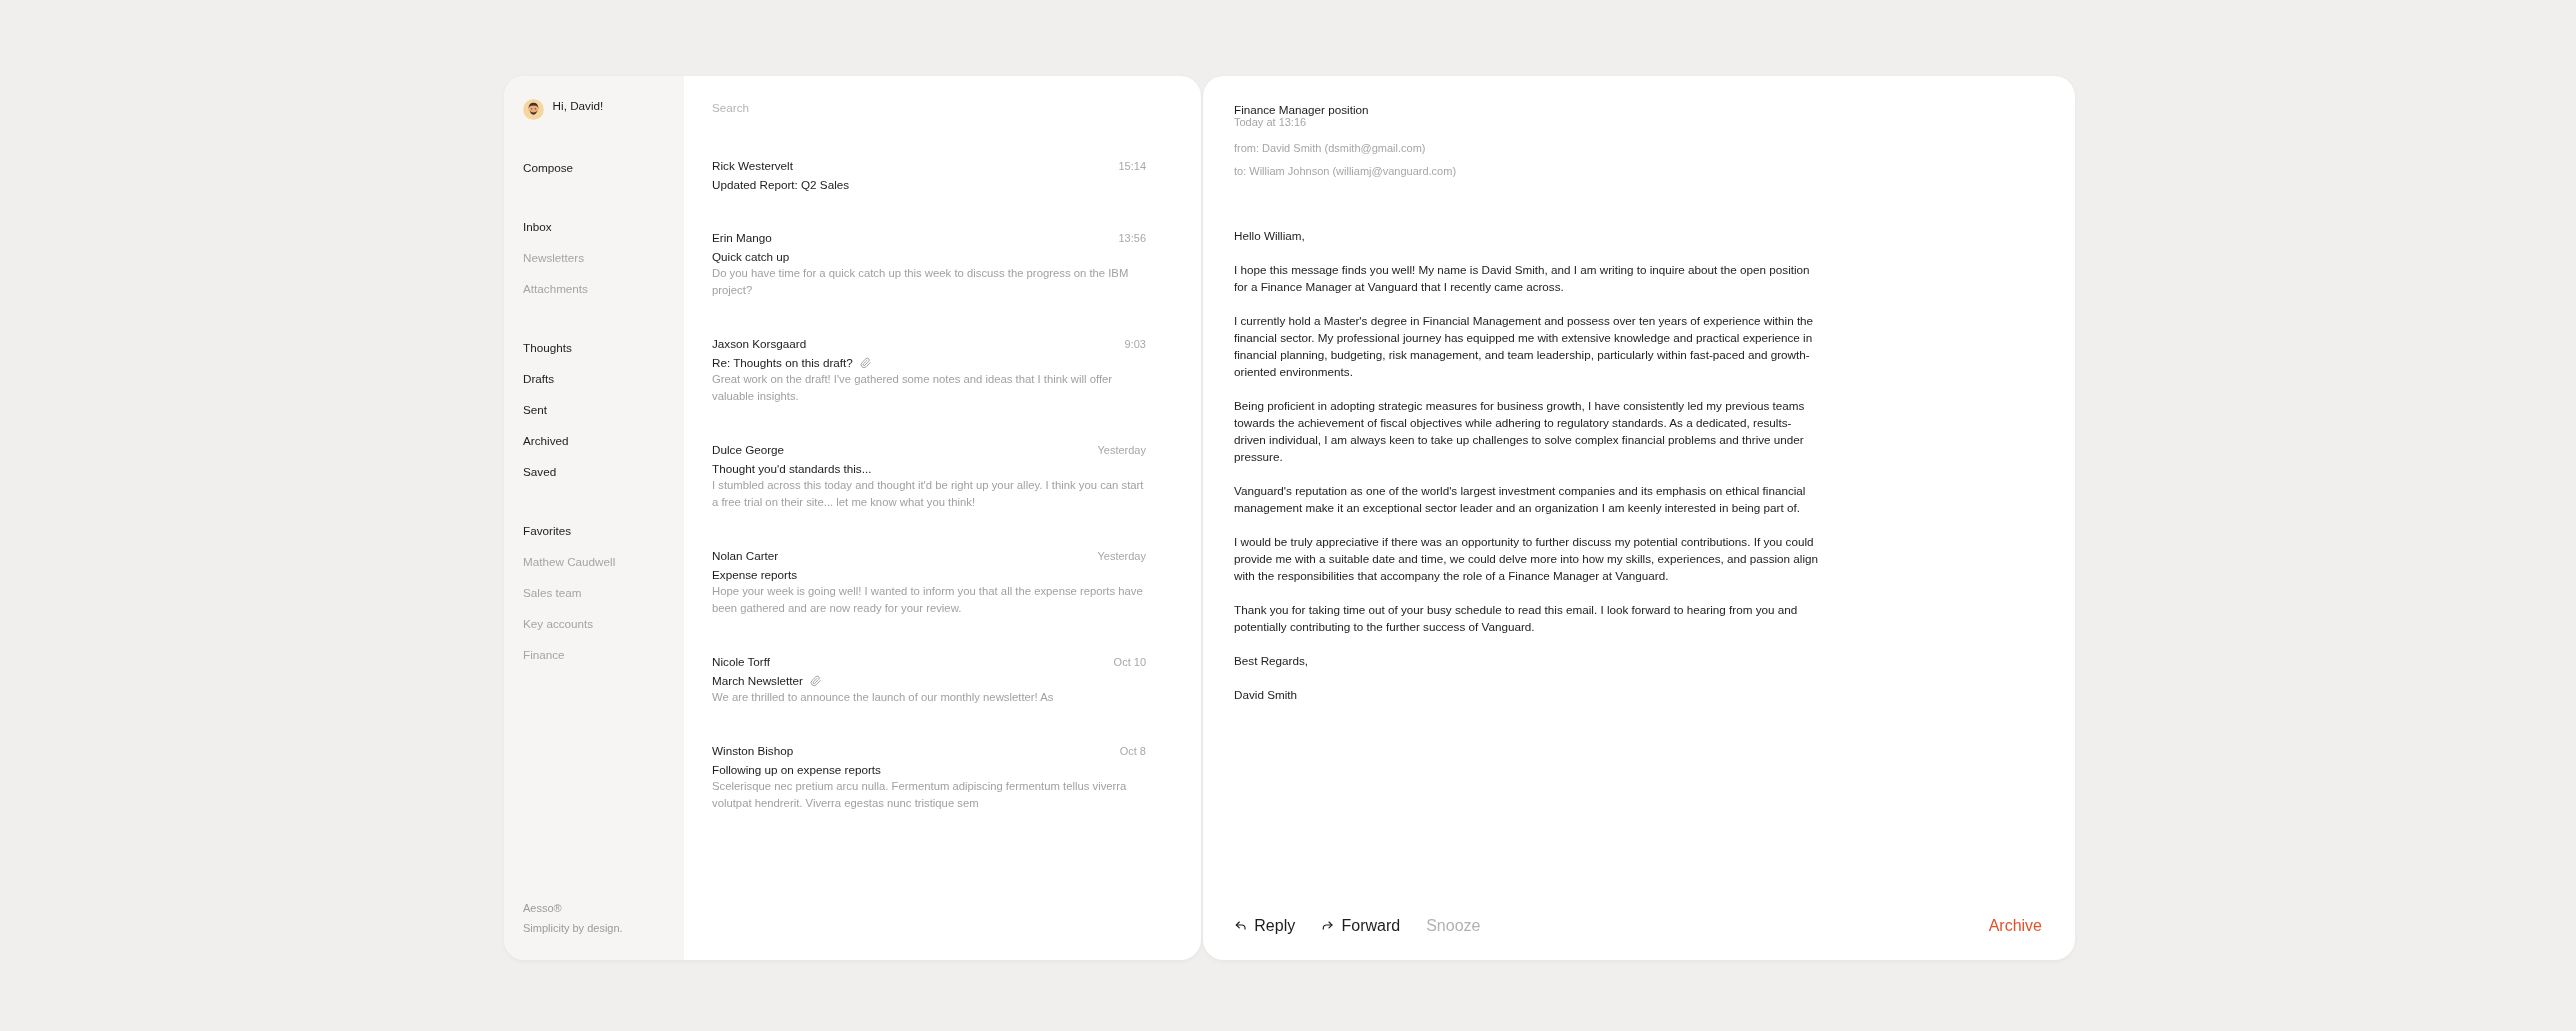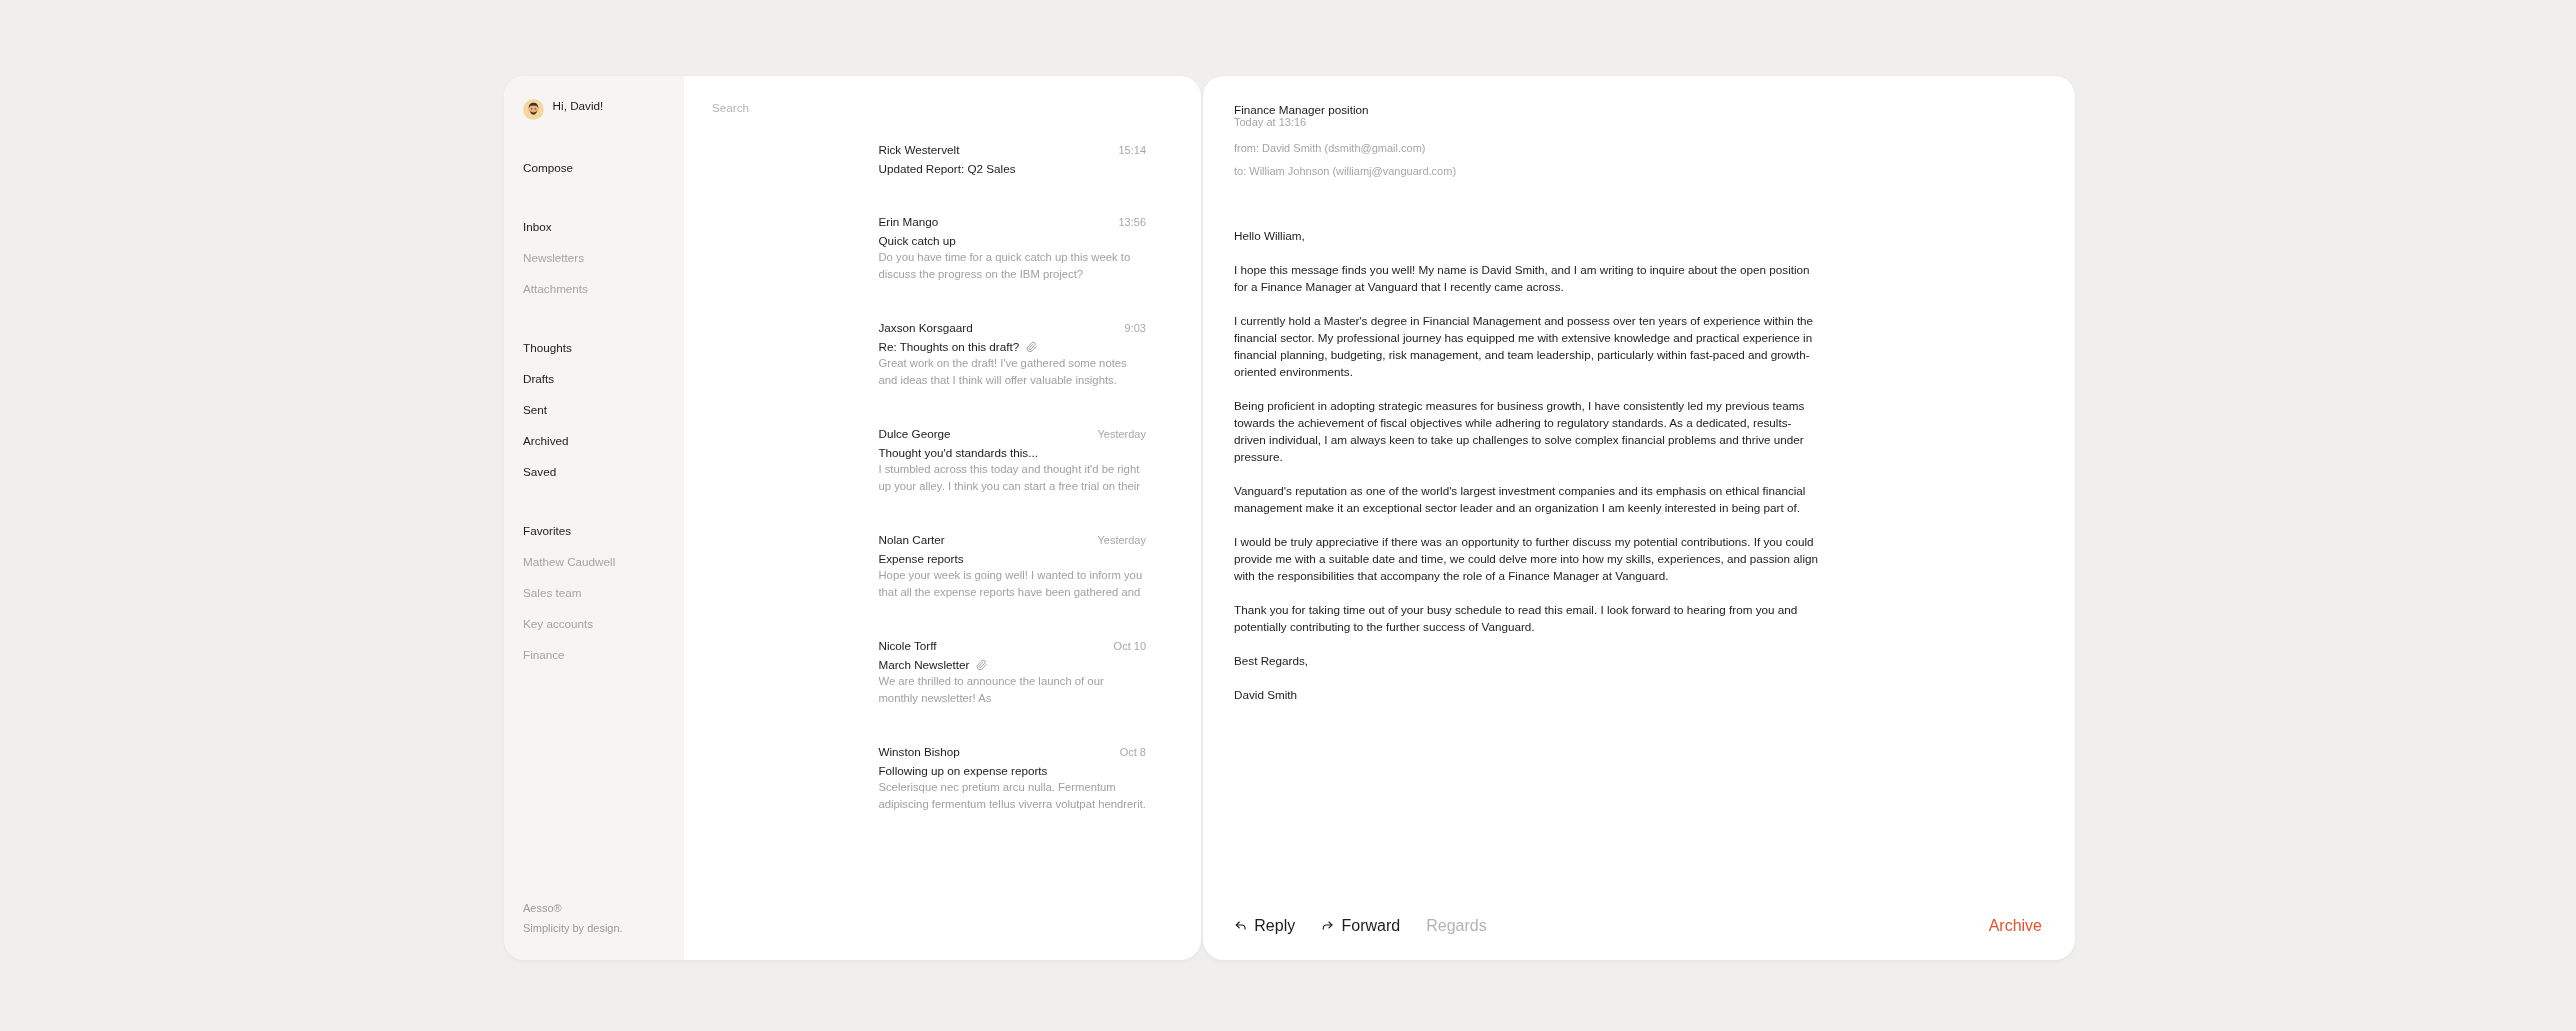--- a/index.html
+++ b/index.html
@@ -24,21 +24,21 @@
   }
   .greeting{display:flex;align-items:flex-start;gap:8.6px;height:21px;}
   .avatar{width:21px;height:21px;border-radius:50%;flex:none;display:block;}
   .greeting-label{font-size:11.7px;color:#1b1b1a;font-weight:500;}
   .nav-item{height:31px;display:flex;align-items:center;font-size:11.7px;color:#1d1d1c;cursor:default;}
   .nav-item.muted{color:#a6a5a3;}
   .nav-compose{margin-top:32px;}
   .nav-group{margin-top:28px;display:flex;flex-direction:column;}
   .sidebar-footer{margin-top:auto;font-size:11px;color:#9c9b99;line-height:19.5px;}
   
-  .list-col{flex:1;box-sizing:border-box;padding:23.4px 55px 0 28px;display:flex;min-width:0;}
+  .list-col{flex:1;box-sizing:border-box;padding:23.4px 55px 0 28px;display:flex;flex-direction:column;min-width:0;}
   .search-input{
     border:none;outline:none;background:transparent;padding:0;height:15.6px;
     font-family:inherit;font-size:11.7px;color:#3a3a38;width:100%;
   }
   .search-input::placeholder{color:#b5b4b2;opacity:1;}
   .email-list{margin-top:44px;display:flex;flex-direction:column;gap:38px;}
   .email-item{display:flex;flex-direction:column;cursor:default;}
   .email-row1{display:flex;align-items:baseline;height:17px;}
   .email-name{font-size:11.7px;color:#1c1c1b;flex:1;white-space:nowrap;overflow:hidden;}
   .email-time{font-size:11px;color:#a9a8a6;white-space:nowrap;margin-left:9.4px;}
@@ -273,20 +273,20 @@
     <div class="action">
       <span class="icon">
         <svg width="13.3" height="13.3" viewBox="0 0 20 20" fill="none" stroke="#1d1d1c" stroke-width="1.7" stroke-linecap="round" stroke-linejoin="round">
           <path d="M12 4.5L16.5 9L12 13.5"></path>
             <path d="M16.5 9H8.4c-2.9 0-5 2.2-5 5.1v1.1"></path>
         </svg>
       </span>
       <span>Forward</span>
     </div>
     <div class="action snooze">
-      <span>Regards</span>
+      <span>Snooze</span>
     </div>
     <div class="action archive">
       <span>Archive</span>
     </div>
   </div>
 </div>
 
 
 </body></html>

